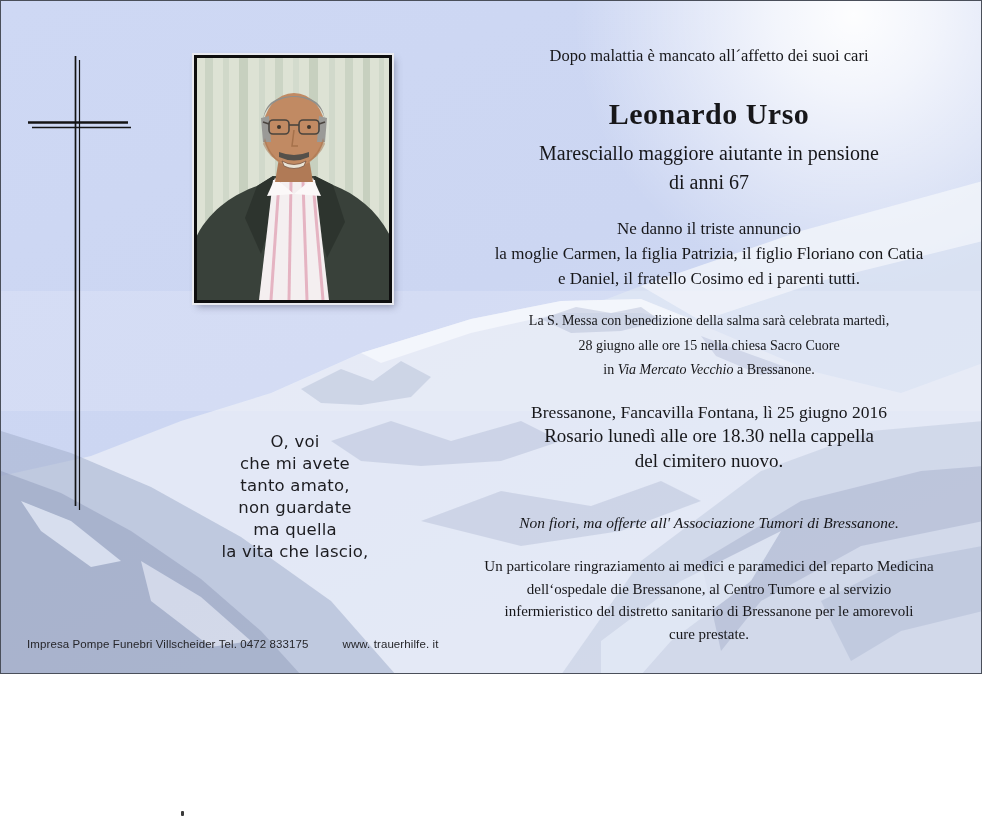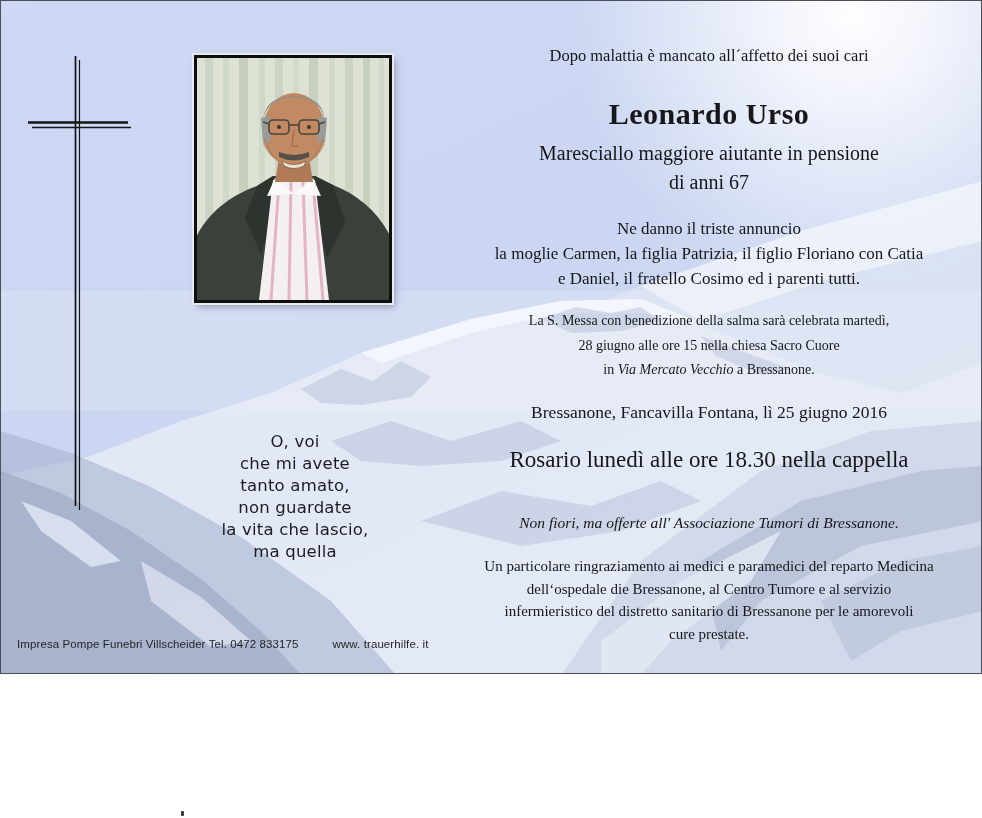--- a/index.html
+++ b/index.html
@@ -32,28 +32,28 @@
   }
 
   .rcol{position:absolute;left:435px;width:546px;text-align:center;color:#17171a;}
   .intro{top:45px;font-size:16.5px;padding-right:112px;}
   .name{top:96px;font-size:30px;font-weight:bold;letter-spacing:.5px;}
   .rank{top:141px;font-size:20px;}
   .age{top:170px;font-size:20px;}
   .announce{top:215px;font-size:17px;line-height:25px;}
   .mass{top:308px;font-size:14px;line-height:24.5px;}
   .dateline{top:401px;font-size:17.5px;}
-  .rosary{top:446px;font-size:23px;line-height:25px;}
+  .rosary{top:422px;font-size:19px;line-height:25px;}
   .donation{top:513px;font-size:15.5px;font-style:italic;font-weight:400;}
   .thanks{top:554px;font-size:15px;line-height:22.5px;}
   .b{font-weight:normal;}
   .i{font-style:italic;}
 
   .footer{
-    position:absolute;left:16px;top:637px;width:420px;
+    position:absolute;left:26px;top:637px;width:420px;
     font-family:"Liberation Sans", sans-serif;font-size:11.5px;color:#26262a;
     letter-spacing:.1px;white-space:nowrap;
   }
   .footer .site{margin-left:34px;}
 
   .stray-mark{position:absolute;left:181px;top:811px;width:3px;height:5px;background:#3a3a3a;border-radius:1px;}
 </style>
 </head>
 <body>
 
@@ -158,22 +158,22 @@
           <path d="M126,80 Q122,96 110,104 Q122,100 128,86 Z" fill="#a5714b" opacity="0.5"></path>
         </g>
       </svg>
     </div>
 
     <div class="poem">
       <div>O, voi</div>
       <div>che mi avete</div>
       <div>tanto amato,</div>
       <div>non guardate</div>
+      <div>ma quella</div>
       <div>la vita che lascio,</div>
-      <div>ma quella</div>
     </div>
 
     <div class="rcol intro">Dopo malattia è mancato all´affetto dei suoi cari</div>
 
     <div class="rcol name">Leonardo Urso</div>
     <div class="rcol rank">Maresciallo maggiore aiutante in pensione</div>
     <div class="rcol age">di anni 67</div>
 
     <div class="rcol announce">
       <div>Ne danno il triste annuncio</div>
@@ -184,20 +184,21 @@
     <div class="rcol mass">
       <div>La S. Messa con benedizione della salma sarà celebrata martedì,</div>
       <div>28 giugno alle ore 15 nella chiesa Sacro Cuore</div>
       <div><span>in </span><span class="i">Via Mercato Vecchio</span><span> a Bressanone.</span></div>
     </div>
 
     <div class="rcol dateline">Bressanone, Fancavilla Fontana, lì 25 giugno 2016</div>
 
     <div class="rcol rosary">
       <div>Rosario lunedì alle ore 18.30 nella cappella</div>
+      <div>del cimitero nuovo.</div>
     </div>
 
     <div class="rcol donation">Non fiori, ma offerte all' Associazione Tumori di Bressanone.</div>
 
     <div class="rcol thanks">
       <div>Un particolare ringraziamento ai medici e paramedici del reparto Medicina</div>
       <div>dell‘ospedale die Bressanone, al Centro Tumore e al servizio</div>
       <div>infermieristico del distretto sanitario di Bressanone per le amorevoli</div>
       <div>cure prestate.</div>
     </div>

